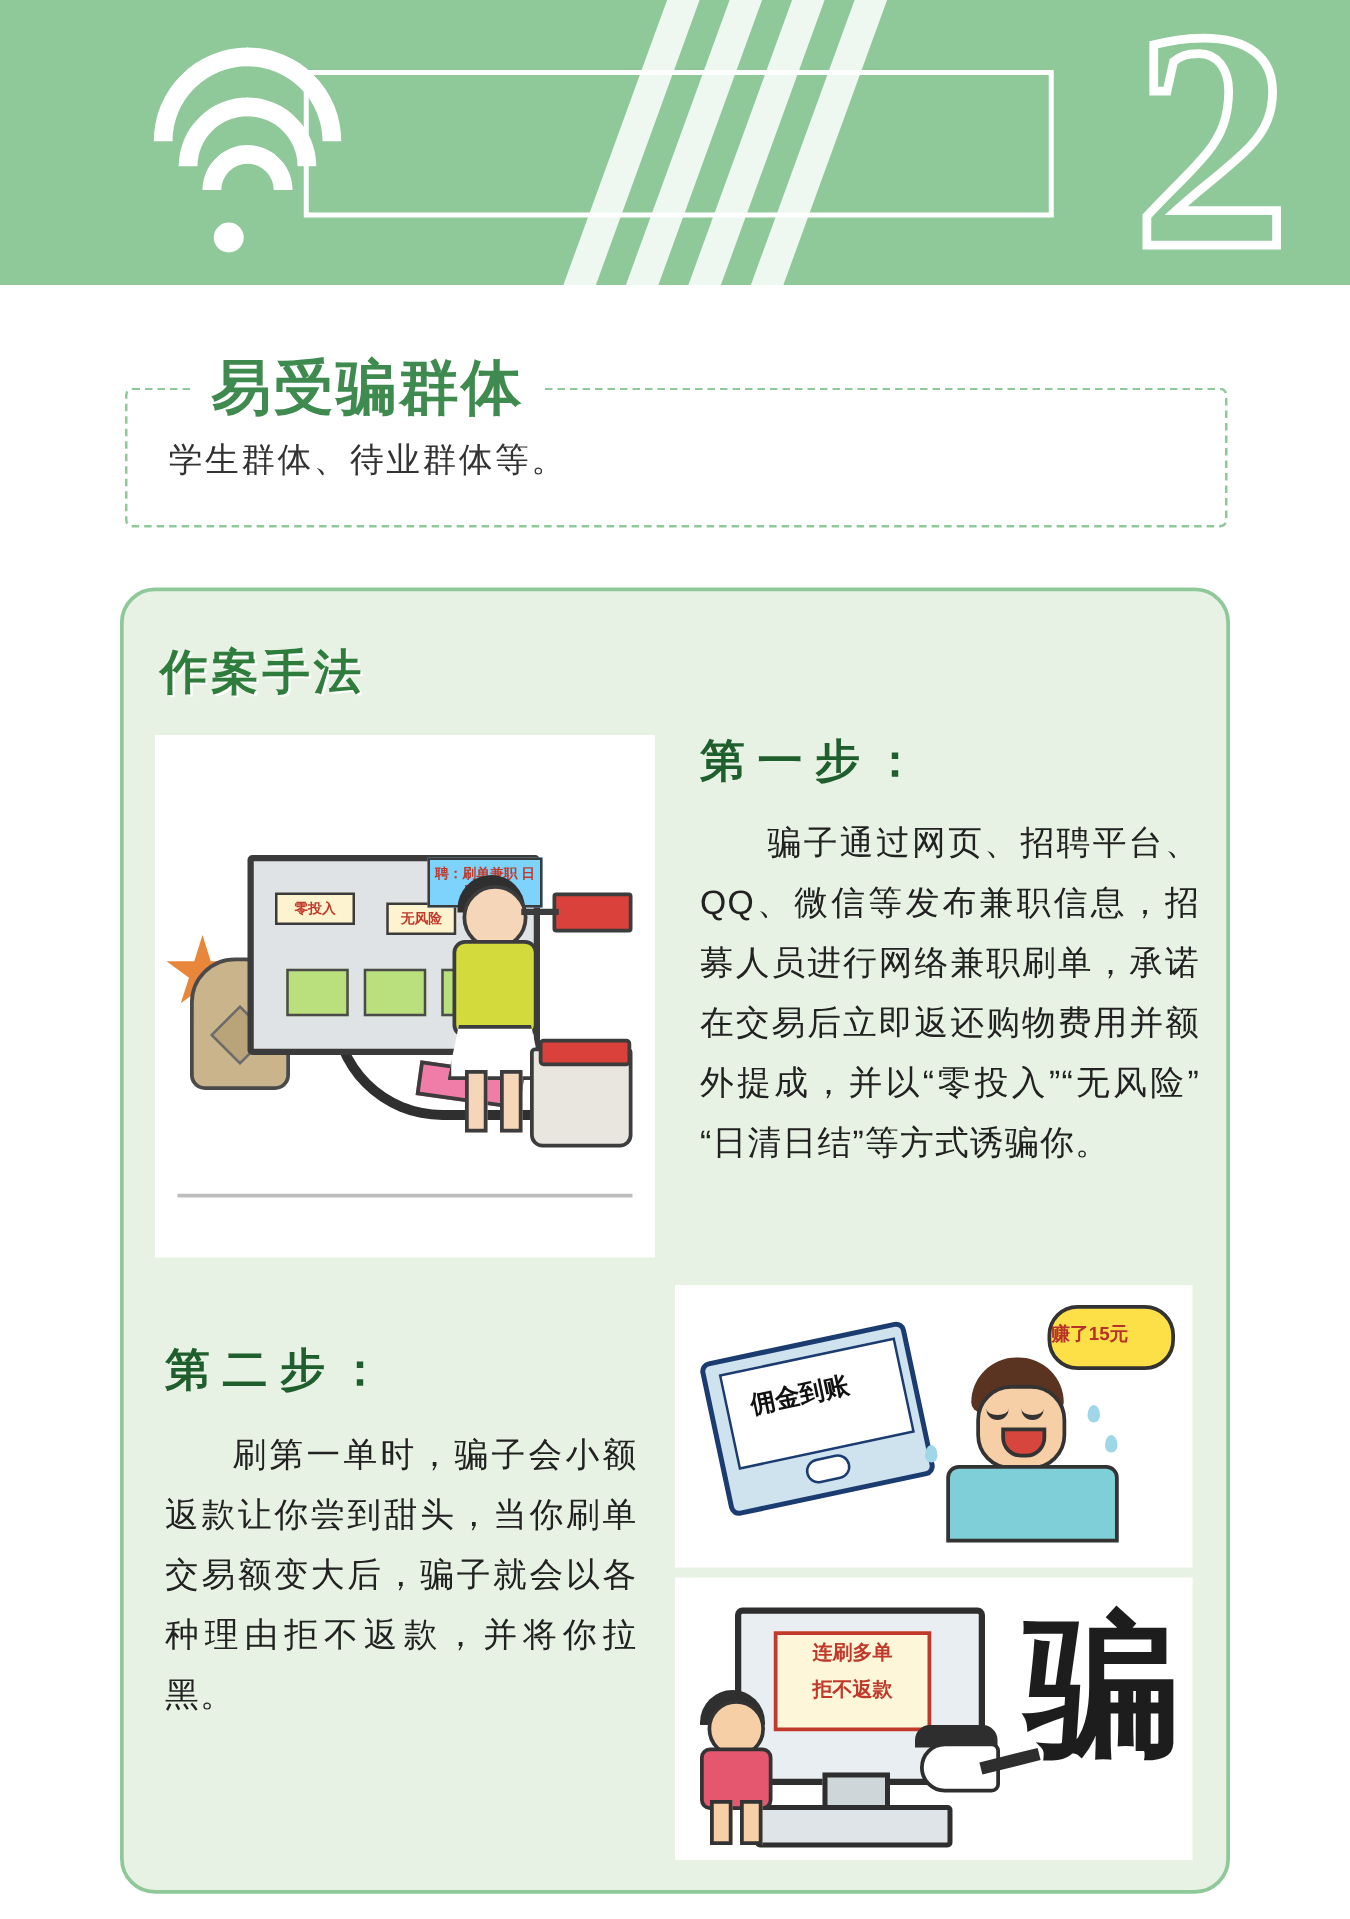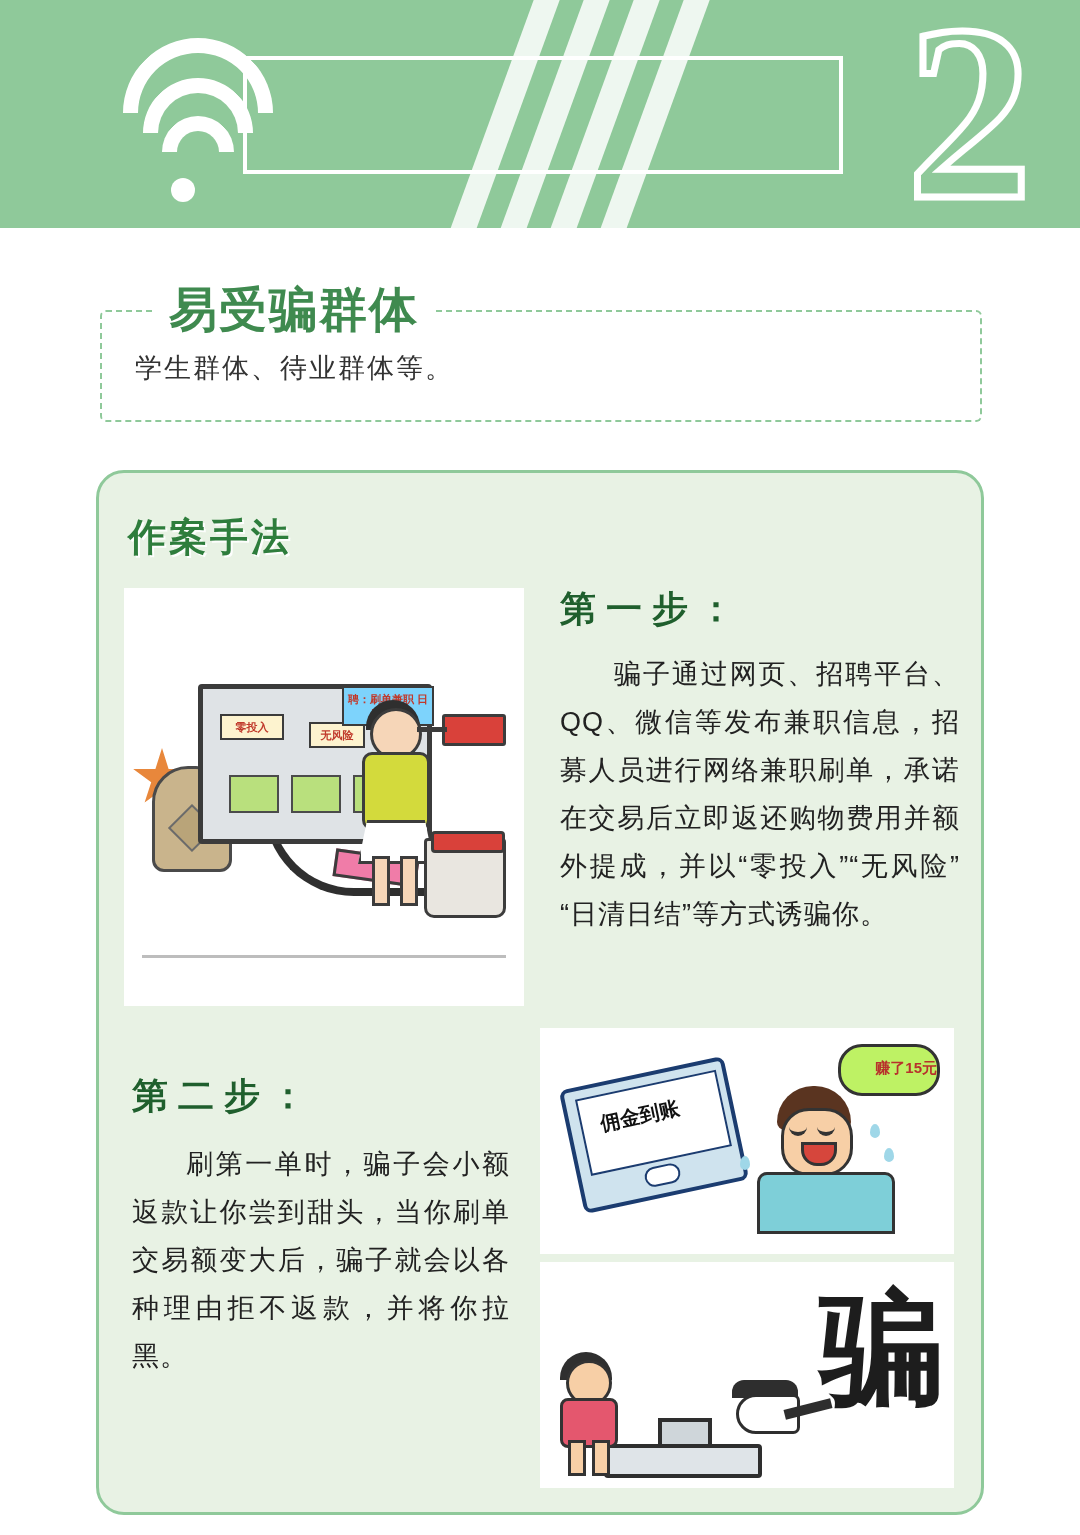--- a/index.html
+++ b/index.html
@@ -362,26 +362,26 @@
     background: #ffffff; border: 2px solid #1b3c70;
   }
   .phone .scr-text {
     position: absolute; left: 0; top: 24px; width: 140px;
     text-align: center; font-size: 20px; font-weight: bold; color: #111;
   }
   .bubble {
     position: absolute;
     right: 14px; top: 16px;
     width: 96px; height: 46px;
-    background: #bef264;
+    background: #fde047;
     border: 3px solid #333333;
     border-radius: 24px;
     font-size: 15px;
     color: #b8322c;
-    text-align: right;
+    text-align: left;
     line-height: 42px;
     font-weight: bold;
   }
   .man {
     position: absolute; left: 215px; top: 58px; width: 140px; height: 150px;
   }
   .man .hair {
     position: absolute; left: 22px; top: 0; width: 74px; height: 44px;
     background: #5a3420; border-radius: 36px 36px 8px 8px;
   }
@@ -551,20 +551,26 @@
       <div class="eye r"></div>
     <div class="mouth"></div>
     <div class="shirt"></div>
   </div>
   <div class="sweat" style="left:330px; top:96px;"></div>
   <div class="sweat" style="left:344px; top:120px;"></div>
   <div class="sweat" style="left:200px; top:128px;"></div>
 </div>
 
 <div class="illus illus3">
+  <div class="monitor">
+    <div class="inner">
+      <span>连刷多单</span>
+      <span>拒不返款</span>
+    </div>
+  </div>
   <div class="stand"></div>
   <div class="keyboard"></div>
   <div class="girl">
     <div class="hair"></div>
       <div class="head"></div>
       <div class="body"></div>
     <div class="leg l"></div>
       <div class="leg r"></div>
   </div>
   <div class="thief">

